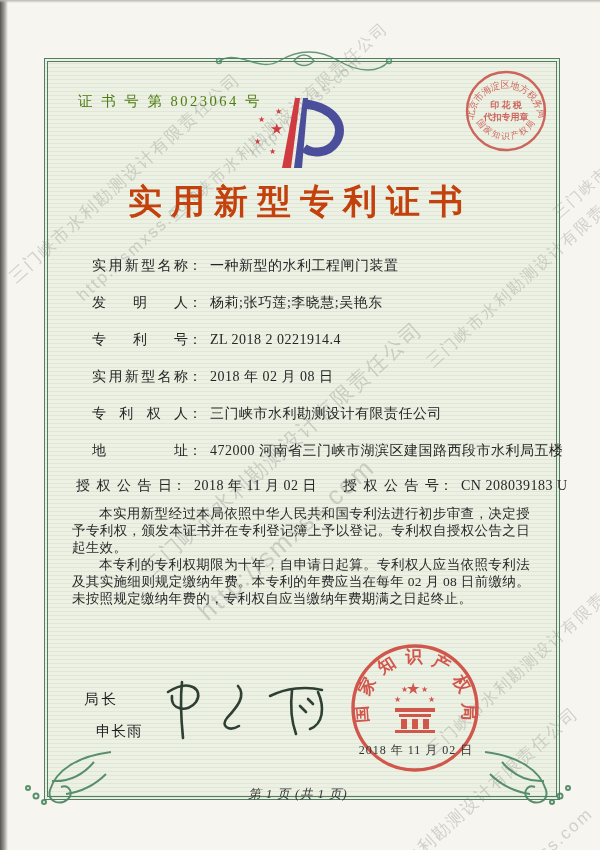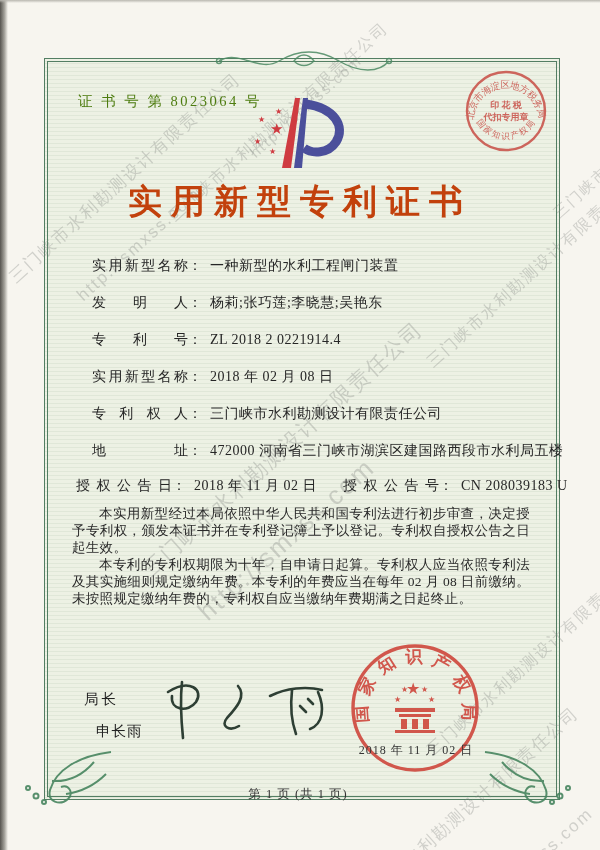--- a/index.html
+++ b/index.html
@@ -29,21 +29,21 @@
   .paras{position:absolute;left:72px;top:505px;width:458px;z-index:6;
     font-size:13.5px;line-height:17px;color:#2a2a2a;text-align:justify;letter-spacing:0.3px;}
   .paras p{margin:0;text-indent:2em;}
   .sig-title{position:absolute;left:84px;top:690px;font-size:14.5px;letter-spacing:3px;color:#222;z-index:7;}
   .sig-name{position:absolute;left:96px;top:722px;font-size:14.5px;letter-spacing:1px;color:#222;z-index:7;}
   .sig-hand{position:absolute;left:150px;top:668px;z-index:7;}
   .seal{position:absolute;left:349px;top:642px;z-index:7;opacity:0.92;}
   .seal-date{position:absolute;left:355px;top:742px;width:122px;text-align:center;
     font-size:12px;letter-spacing:1px;color:#333;z-index:8;white-space:nowrap;}
   .footer{position:absolute;left:44px;top:786px;width:508px;text-align:center;
-    font-size:12.5px;color:#333;letter-spacing:1px;z-index:6;}
+    font-size:12.5px;color:#333;letter-spacing:1px;z-index:6;font-style:italic;}
   .tax-stamp{position:absolute;left:464px;top:69px;z-index:8;opacity:0.88;}
   .corner{position:absolute;z-index:6;}
   .top-orn{position:absolute;left:214px;top:47px;z-index:6;}
 </style>
 </head>
 <body>
 
 <div class="page">
   <div class="scan-edge-left"></div>
   <div class="scan-edge-top"></div>

